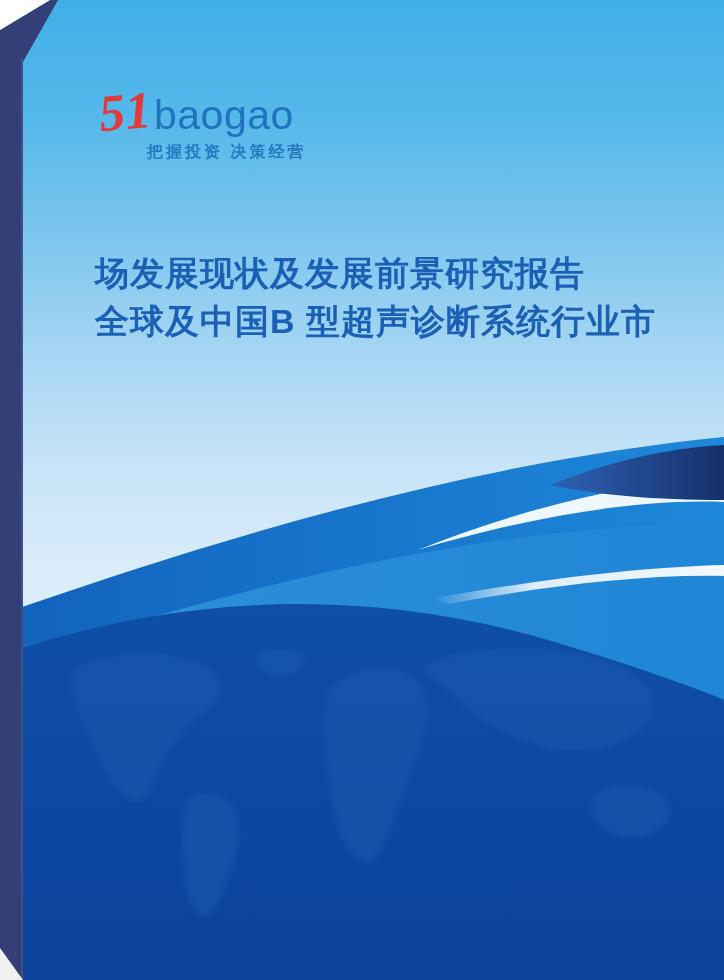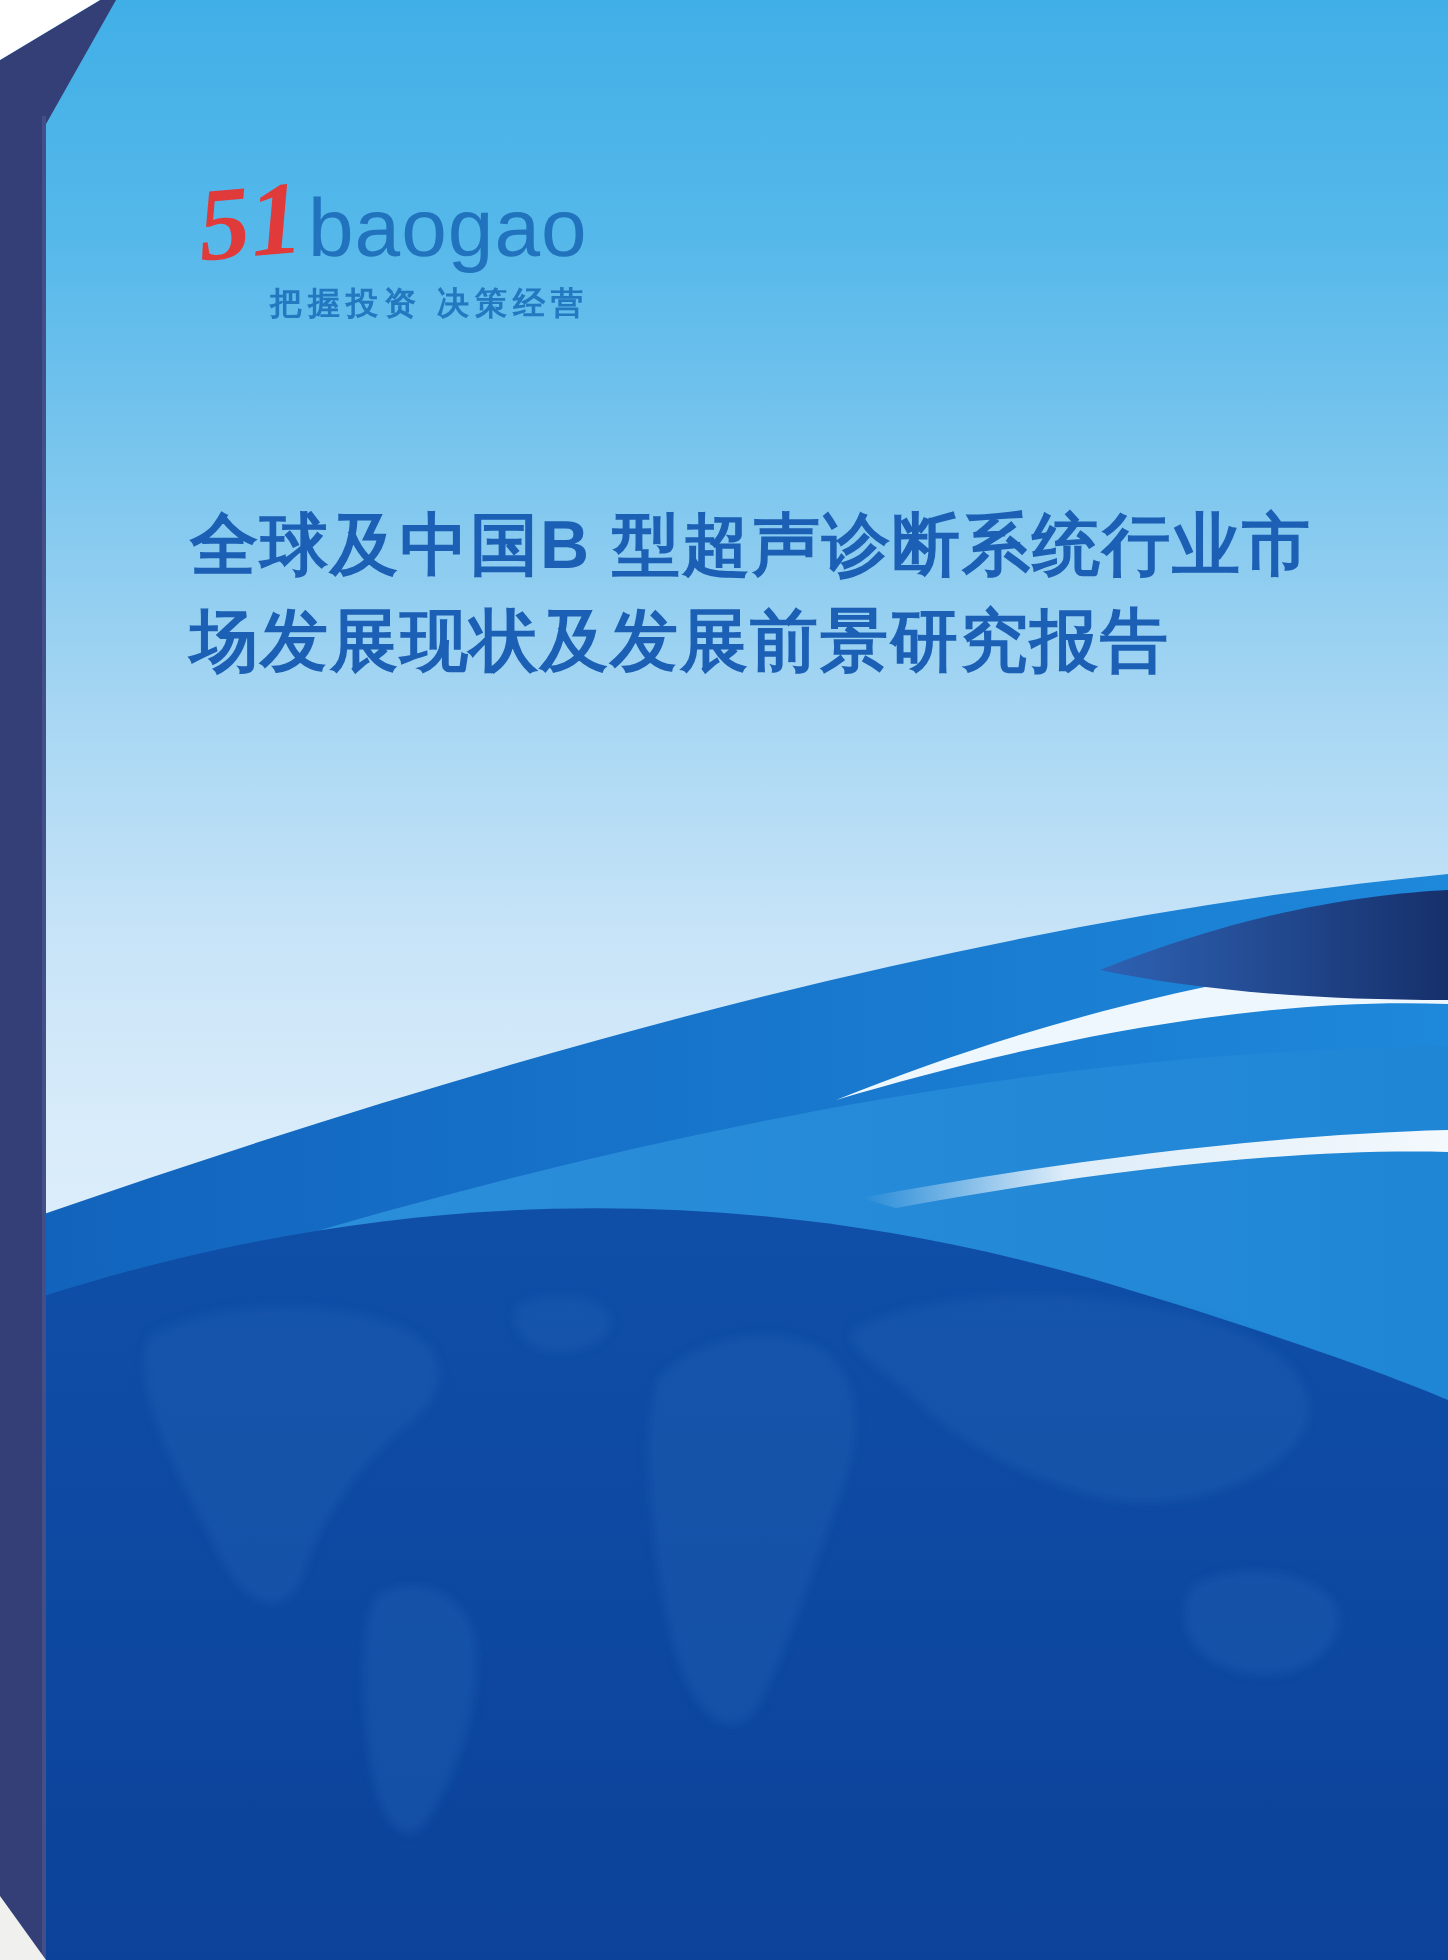--- a/index.html
+++ b/index.html
@@ -21,21 +21,21 @@
     font-style:italic;font-weight:bold;
     font-size:52px;color:#E03A3A;
     transform:rotate(-5deg);
     display:inline-block;
   }
   .logo-baogao{
     font-weight:normal;font-size:41px;color:#2173BE;
     letter-spacing:.5px;margin-left:3px;
   }
   .logo-tagline{
-    margin-left:36px;margin-top:4px;
+    margin-left:48px;margin-top:4px;
     font-size:16px;font-weight:bold;color:#2478C0;
     letter-spacing:3px;white-space:nowrap;
   }
   
   .title{
     position:absolute;left:95px;top:249px;z-index:2;
     margin:0;font-size:34px;line-height:48px;
     font-weight:600;color:#1B60B5;letter-spacing:1px;
     white-space:nowrap;
   }
@@ -106,17 +106,17 @@
 
   <div class="logo">
     <div class="logo-row">
       <span class="logo-51">51</span>
       <span class="logo-baogao">baogao</span>
     </div>
     <div class="logo-tagline">把握投资 决策经营</div>
   </div>
 
   <h1 class="title">
+    <span class="title-line">场发展现状及发展前景研究报告</span>
     <span class="title-line">全球及中国B 型超声诊断系统行业市</span>
-    <span class="title-line">场发展现状及发展前景研究报告</span>
   </h1>
 
 </div>
 
 </body></html>

